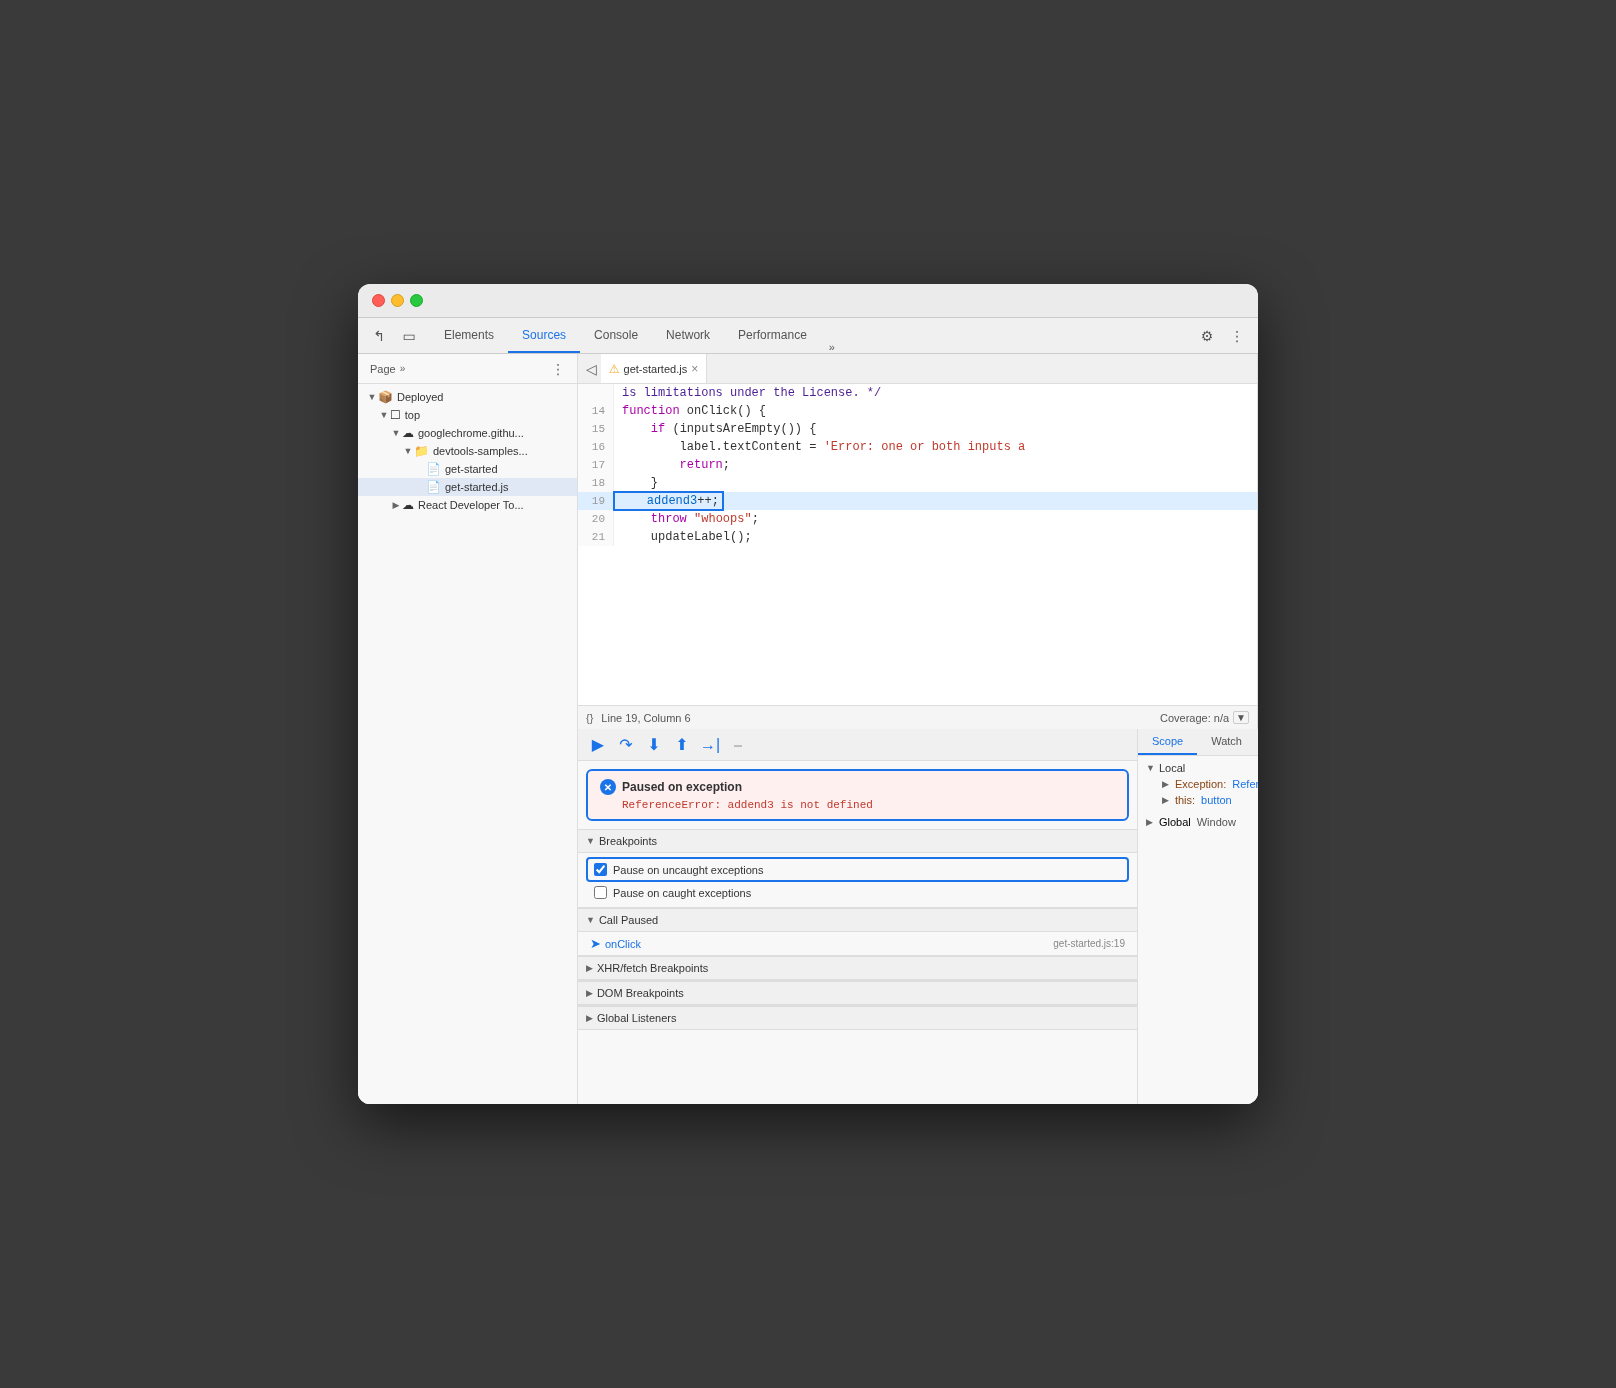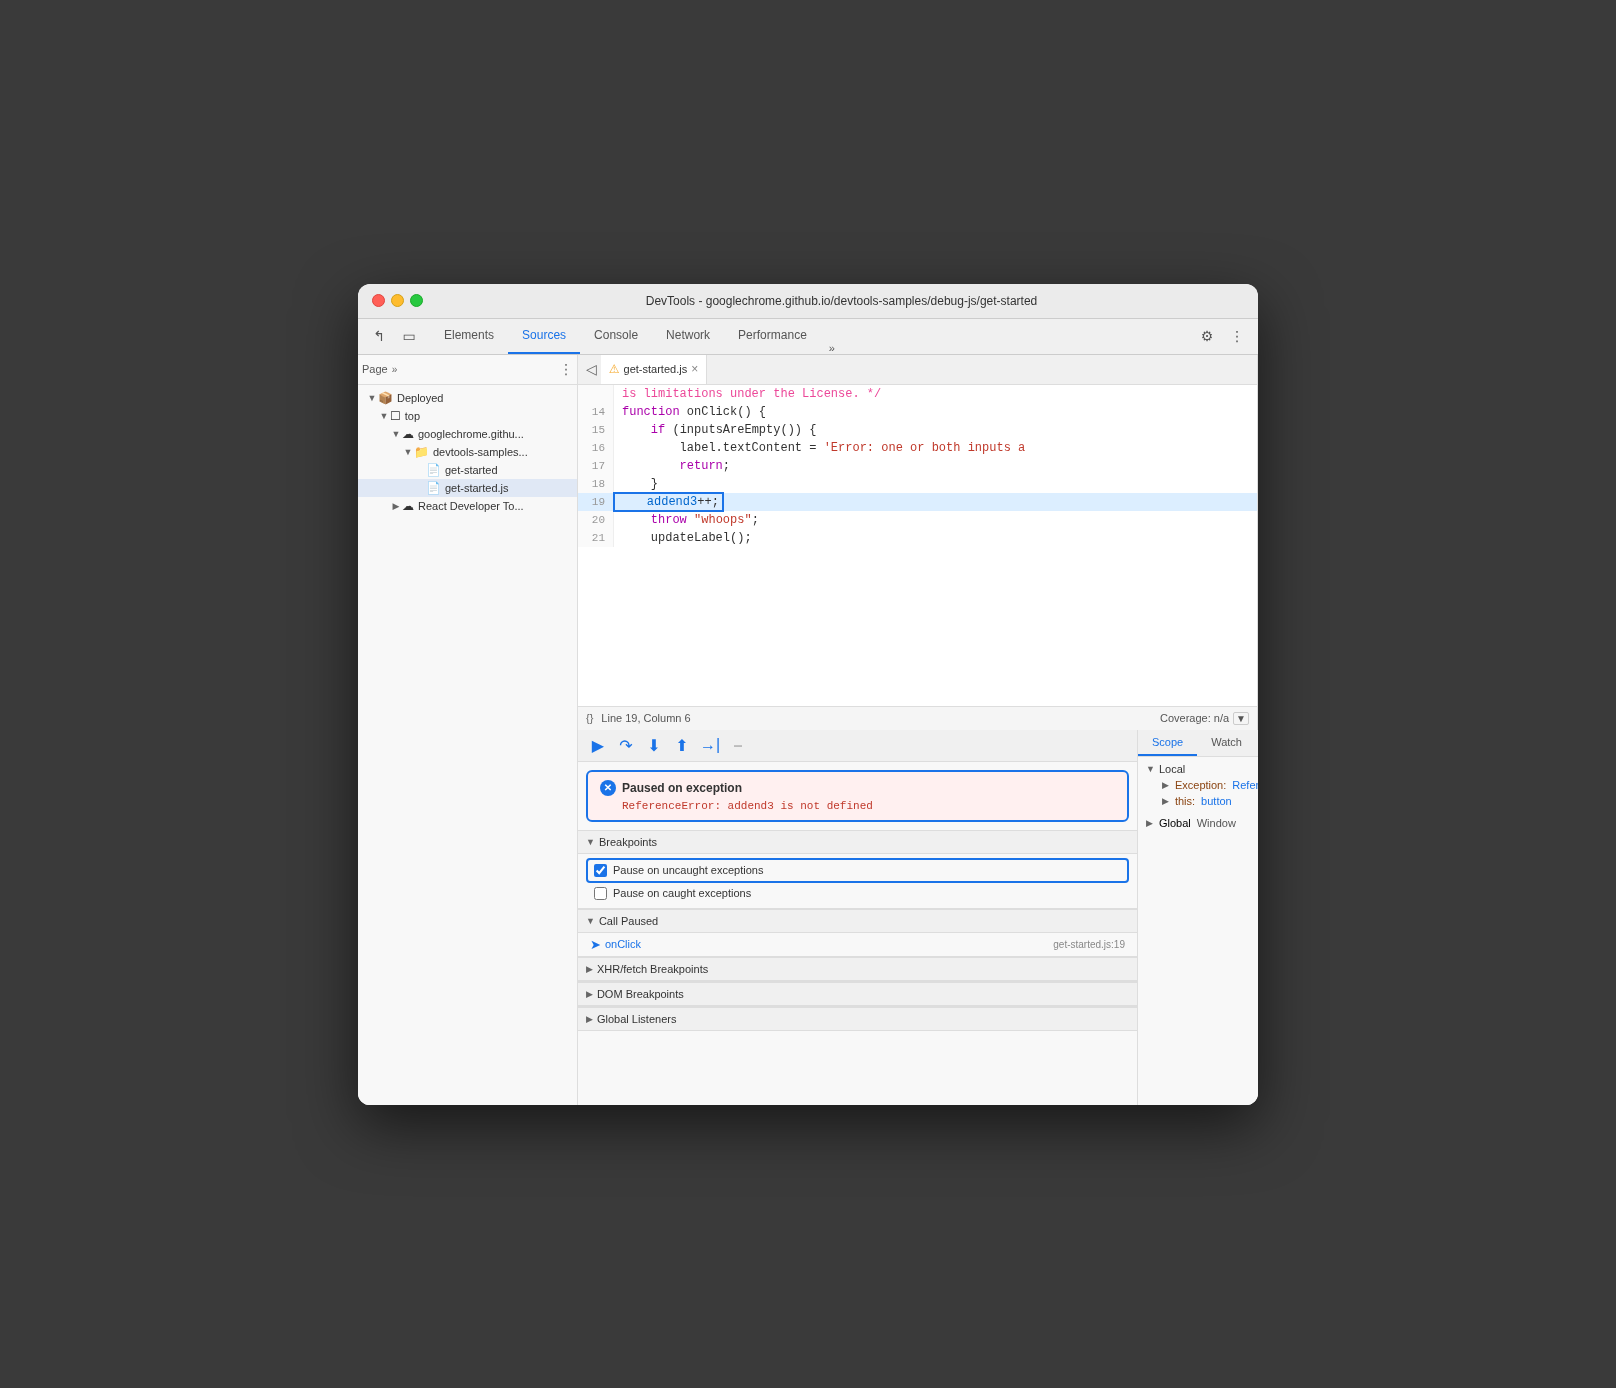--- a/index.html
+++ b/index.html
@@ -122,21 +122,21 @@
       width: 220px;
       border-right: 1px solid #ddd;
       background: #f8f8f8;
       display: flex;
       flex-direction: column;
       overflow: hidden;
     }
     .sidebar-header {
       display: flex;
       align-items: center;
-      padding: 4px 4px;
+      padding: 4px 12px;
       border-bottom: 1px solid #ddd;
       height: 30px;
     }
     .sidebar-header span {
       font-size: 11px;
       color: #555;
     }
     .sidebar-more-btn {
       margin-left: auto;
       background: none;
@@ -250,21 +250,21 @@
       border-right: 1px solid #eee;
     }
     .line-content {
       padding-left: 8px;
       white-space: pre;
       color: #333;
     }
     .kw { color: #aa00aa; font-weight: 500; }
     .fn { color: #333; }
     .str { color: #c0392b; }
-    .comment { color: #ec4899; }
+    .comment { color: #4c1d95; }
     .var-name { color: #0066cc; }
     .breakpoint-line {
       position: relative;
     }
     
     .status-bar {
       display: flex;
       align-items: center;
       padding: 0 8px;
       height: 24px;
@@ -492,21 +492,20 @@
 <body>
 
 <div class="window">
 
   <div class="titlebar">
     <div class="traffic-lights">
       <div class="traffic-light tl-red"></div>
       <div class="traffic-light tl-yellow"></div>
       <div class="traffic-light tl-green"></div>
     </div>
-    <span class="title-text">DevTools - googlechrome.github.io/devtools-samples/debug-js/get-started</span>
   </div>
 
   <div class="devtools-body">
 
     <div class="tab-bar">
       <div class="tab-icons">
         <button class="tab-icon-btn">↰</button>
         <button class="tab-icon-btn">▭</button>
       </div>
       <div class="tabs">

